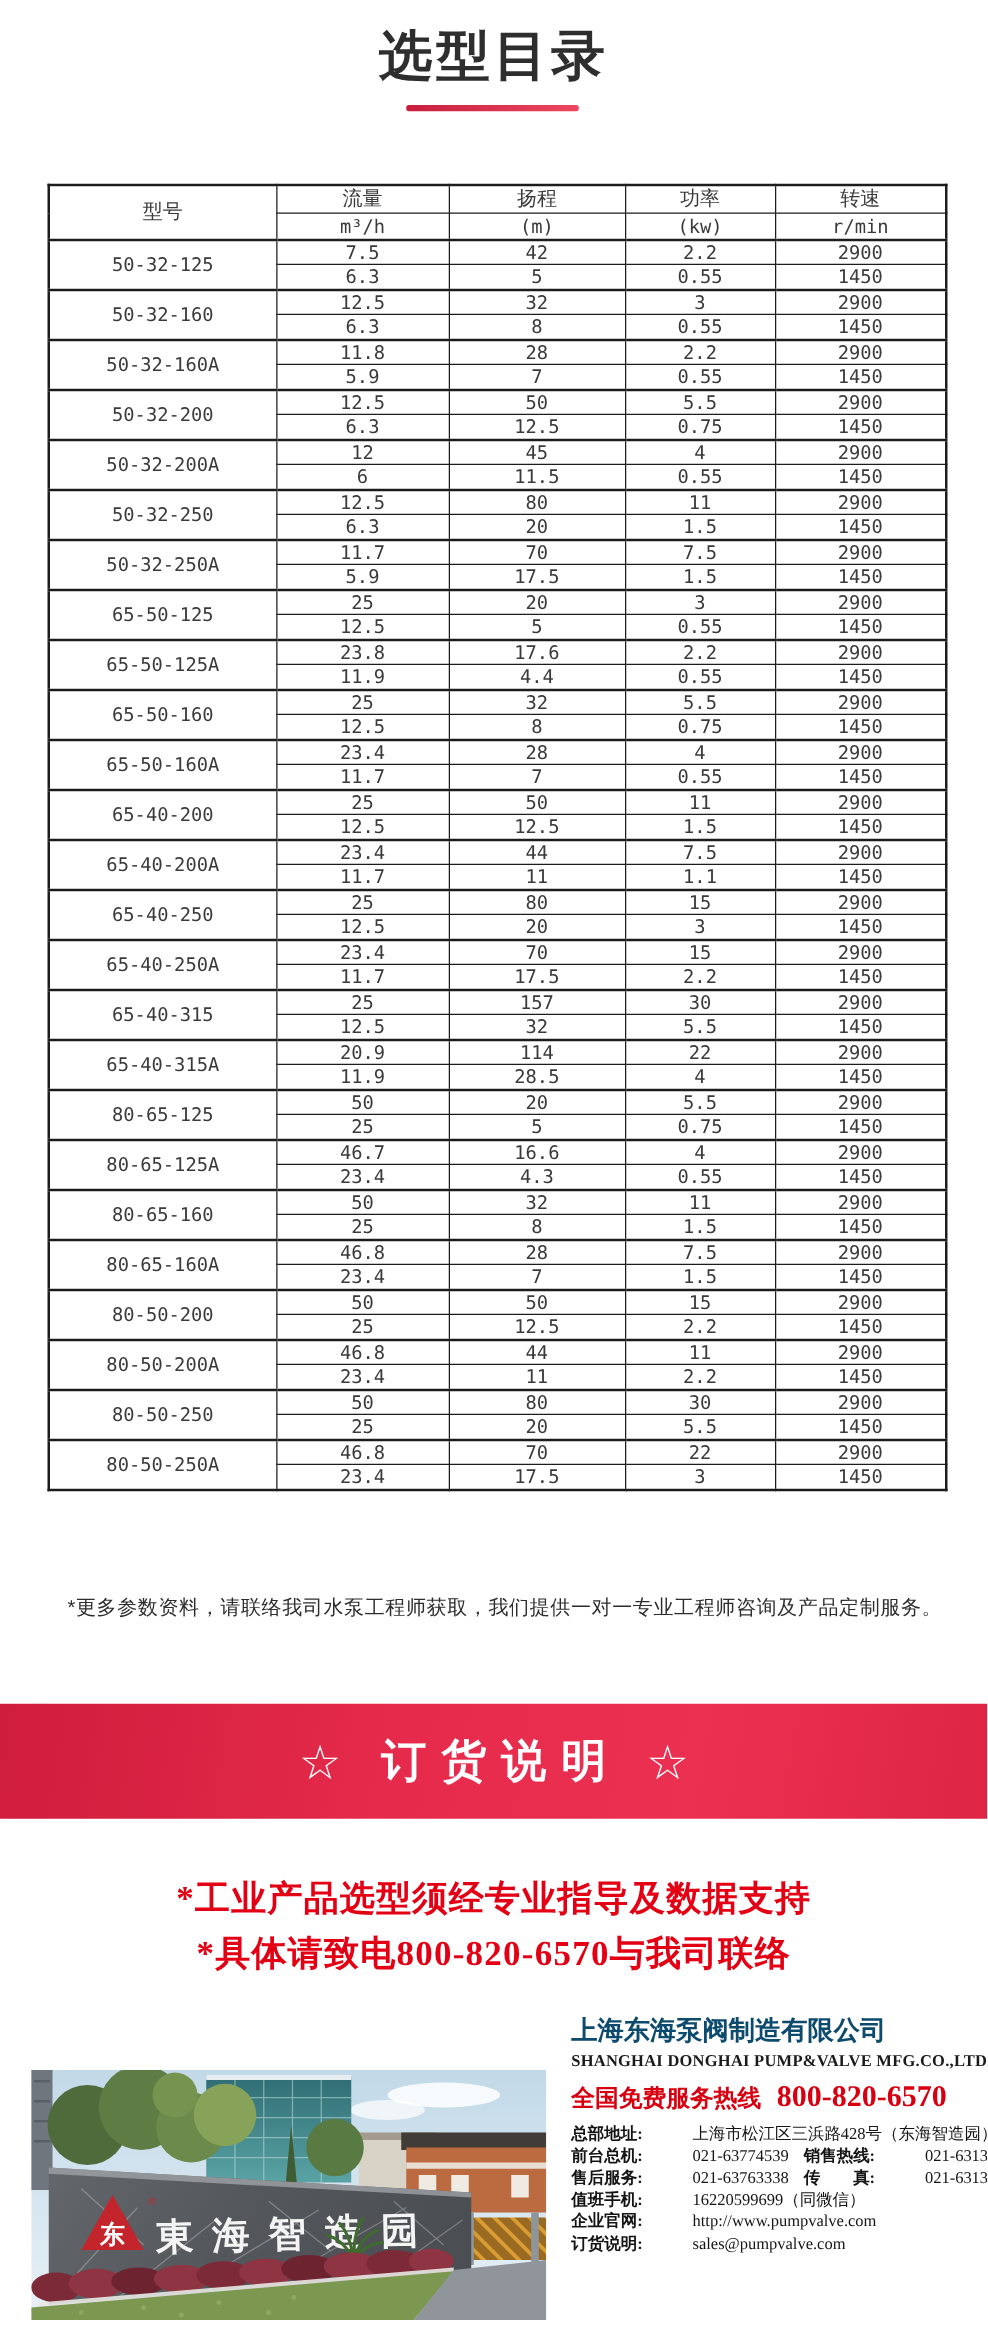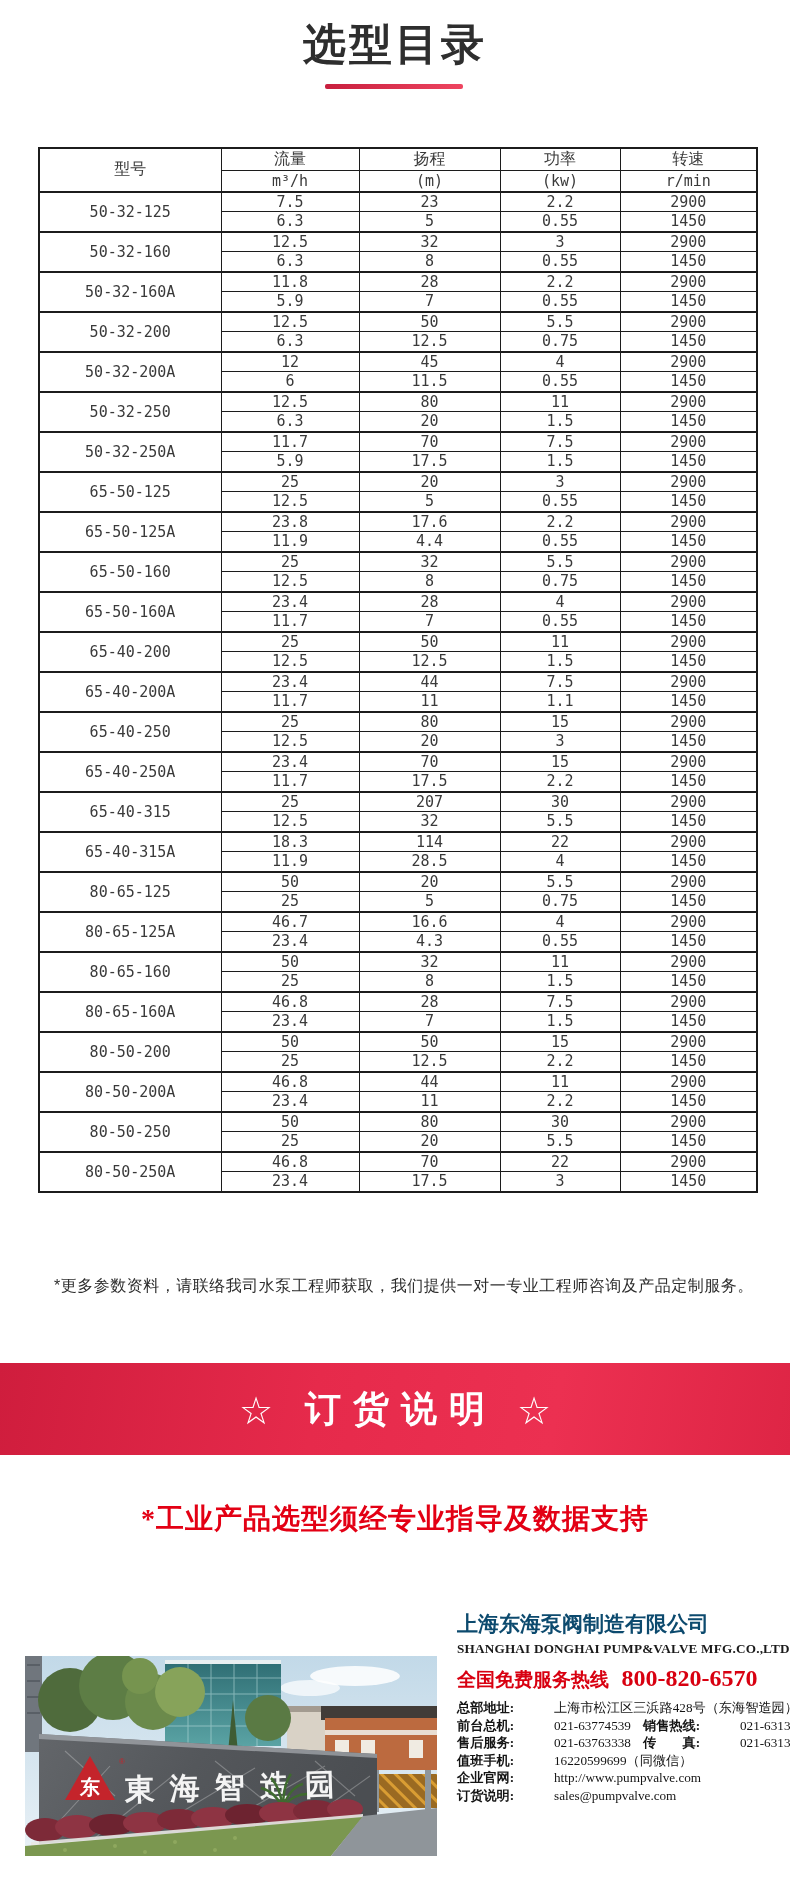--- a/index.html
+++ b/index.html
@@ -126,21 +126,21 @@
           <th class="h-unit">m³/h</th>
           <th class="h-unit">(m)</th>
           <th class="h-unit">(kw)</th>
           <th class="h-unit">r/min</th>
         </tr>
       </thead>
       <tbody>
           <tr class="block-first">
             <td rowspan="2" class="model-cell">50-32-125</td>
             <td class="value-cell">7.5</td>
-            <td class="value-cell">23</td>
+            <td class="value-cell">42</td>
             <td class="value-cell">2.2</td>
             <td class="value-cell">2900</td>
           </tr>
           <tr>
             <td class="value-cell">6.3</td>
             <td class="value-cell">5</td>
             <td class="value-cell">0.55</td>
             <td class="value-cell">1450</td>
           </tr>
           <tr class="block-first">
@@ -321,33 +321,33 @@
           </tr>
           <tr>
             <td class="value-cell">11.7</td>
             <td class="value-cell">17.5</td>
             <td class="value-cell">2.2</td>
             <td class="value-cell">1450</td>
           </tr>
           <tr class="block-first">
             <td rowspan="2" class="model-cell">65-40-315</td>
             <td class="value-cell">25</td>
-            <td class="value-cell">207</td>
+            <td class="value-cell">157</td>
             <td class="value-cell">30</td>
             <td class="value-cell">2900</td>
           </tr>
           <tr>
             <td class="value-cell">12.5</td>
             <td class="value-cell">32</td>
             <td class="value-cell">5.5</td>
             <td class="value-cell">1450</td>
           </tr>
           <tr class="block-first">
             <td rowspan="2" class="model-cell">65-40-315A</td>
-            <td class="value-cell">18.3</td>
+            <td class="value-cell">20.9</td>
             <td class="value-cell">114</td>
             <td class="value-cell">22</td>
             <td class="value-cell">2900</td>
           </tr>
           <tr>
             <td class="value-cell">11.9</td>
             <td class="value-cell">28.5</td>
             <td class="value-cell">4</td>
             <td class="value-cell">1450</td>
           </tr>
@@ -461,20 +461,21 @@
 
   <div class="table-note">*更多参数资料，请联络我司水泵工程师获取，我们提供一对一专业工程师咨询及产品定制服务。</div>
 
   <div class="order-banner">
     <span class="star">☆</span>
     <span class="banner-text">订货说明</span>
     <span class="star">☆</span>
   </div>
 
   <div class="slogan slogan-1">*工业产品选型须经专业指导及数据支持</div>
+  <div class="slogan slogan-2">*具体请致电800-820-6570与我司联络</div>
 
   <svg class="factory-photo" viewBox="0 0 412 200" preserveAspectRatio="none">
     <defs>
       <linearGradient id="sky" x1="0" y1="0" x2="0" y2="1">
         <stop offset="0" stop-color="#c2d9e8"></stop>
           <stop offset="1" stop-color="#e9f1f6"></stop>
       </linearGradient>
       <linearGradient id="glass" x1="0" y1="0" x2="0" y2="1">
         <stop offset="0" stop-color="#2f6e74"></stop>
           <stop offset="1" stop-color="#5aa3a4"></stop>

